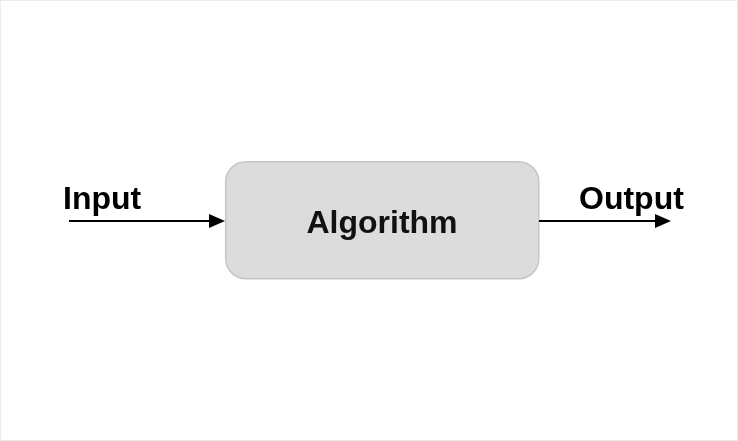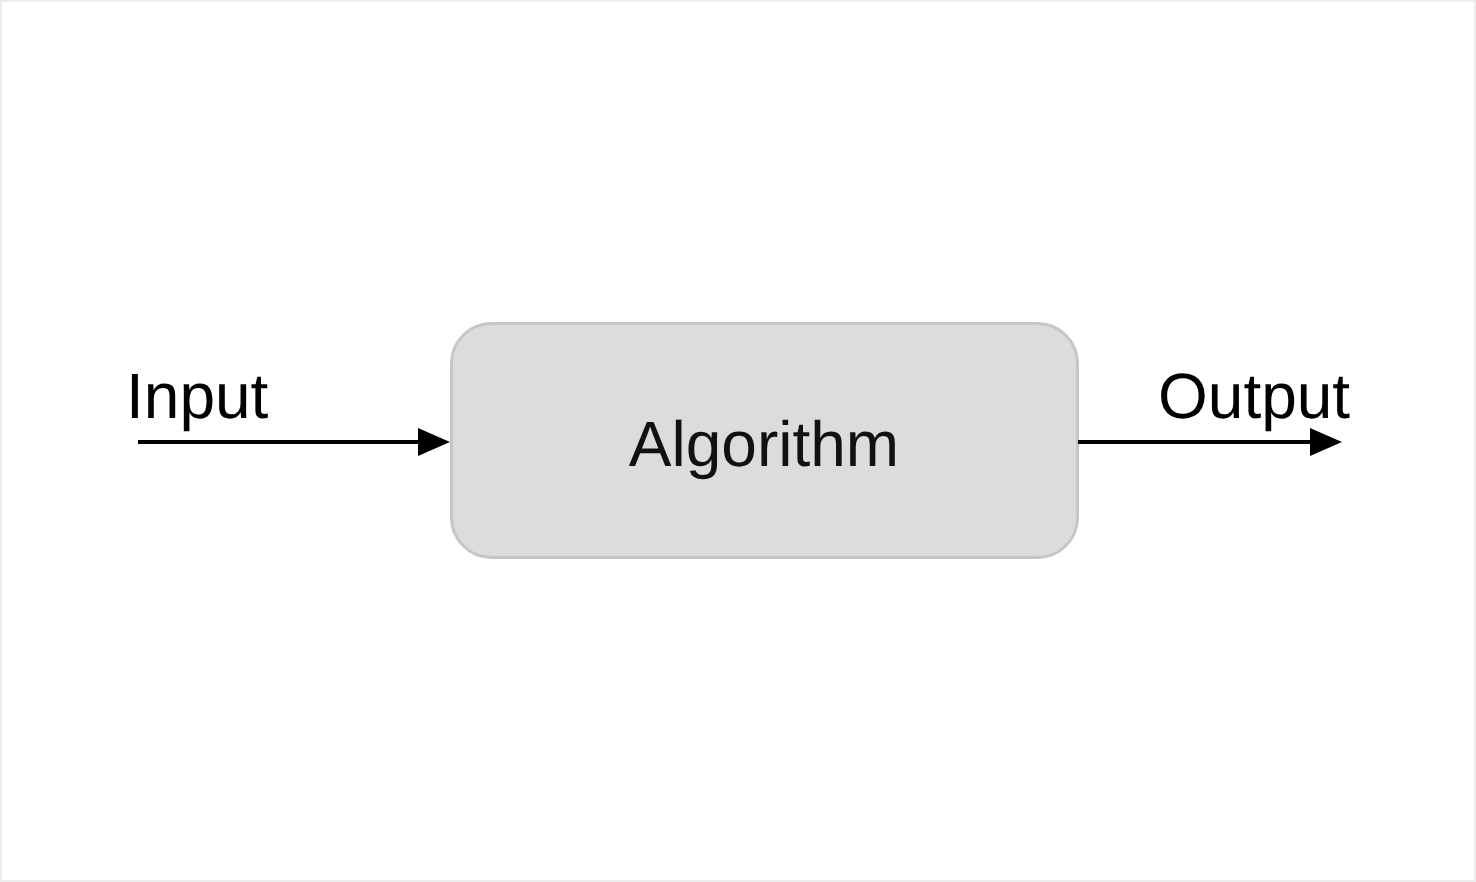--- a/index.html
+++ b/index.html
@@ -11,20 +11,21 @@
     font-family: "Liberation Sans", sans-serif;
   }
   #canvas {
     position: relative;
     width: 738px;
     height: 441px;
     background: #ffffff;
     box-sizing: border-box;
     border: 1px solid #ececec;
     overflow: hidden;
+    font-weight: bold;
   }
   #diagram-svg {
     position: absolute;
     left: 0;
     top: 0;
     width: 738px;
     height: 441px;
     display: block;
   }
   .flow-label {

